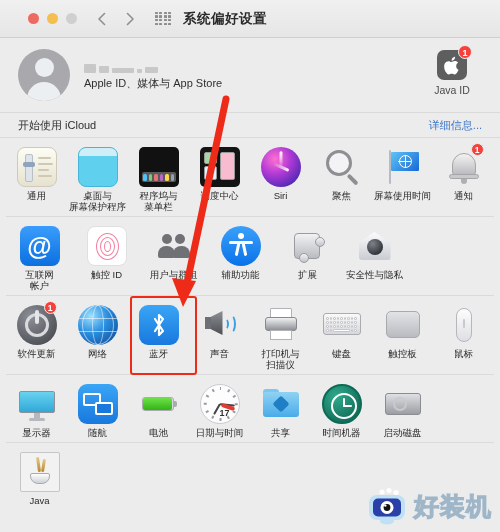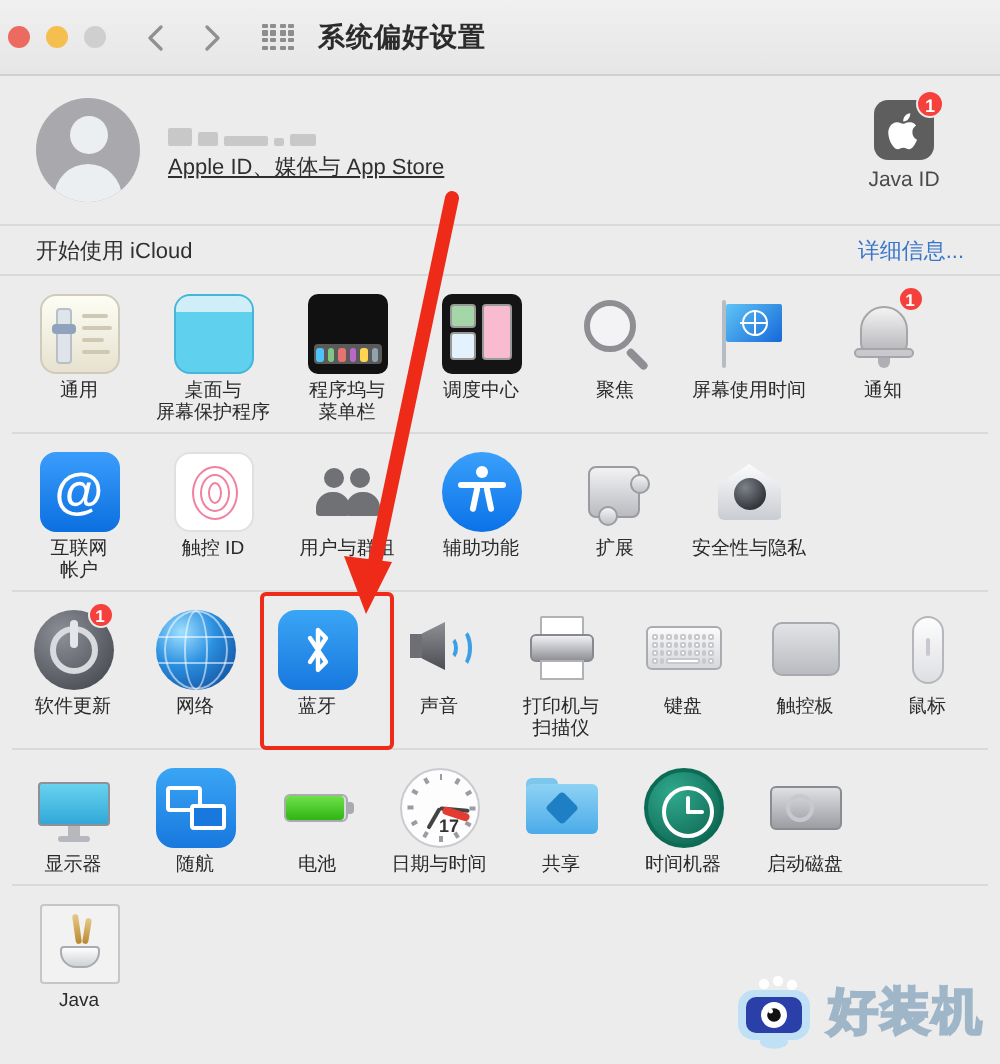--- a/index.html
+++ b/index.html
@@ -17,21 +17,21 @@
   }
 
   
   .titlebar {
     position: relative;
     height: 38px;
     background: linear-gradient(#f0f0f0, #e6e6e6);
     border-bottom: 1px solid #d0d0d0;
     display: flex;
     align-items: center;
-    padding: 0 4px;
+    padding: 0 28px;
   }
   .lights { display: flex; gap: 8px; align-items: center; margin-right: 18px; }
   .light { width: 11px; height: 11px; border-radius: 50%; }
   .light.red { background: #ec6a5f; }
   .light.yellow { background: #f4bf4f; }
   .light.gray { background: #cfcfcf; }
 
   .navbtns { display: flex; gap: 14px; align-items: center; margin-right: 18px; }
   .chev { width: 14px; height: 16px; opacity: .62; }
   .chev svg { display: block; }
@@ -90,21 +90,21 @@
   .accountinfo { margin-left: 14px; position: relative; }
   .redactedname {
     display: flex; gap: 3px; align-items: flex-end;
     height: 13px; margin-bottom: 3px;
   }
   .redactedname span {
     display: block;
     background: #c8c8c8;
     border-radius: 1px;
   }
-  .accountsub { font-size: 11px; color: #2f2f2f; text-decoration: underline; }
+  .accountsub { font-size: 11px; color: #2f2f2f; }
   .appleid-badge-wrap {
     position: absolute; right: 18px; top: 12px;
     width: 60px; text-align: center;
   }
   .appleid-icon {
     width: 30px; height: 30px; margin: 0 auto;
     background: #5e5e5e; border-radius: 7px;
     position: relative;
     display: flex; align-items: center; justify-content: center;
   }
@@ -456,20 +456,29 @@
       </div>
       <div class="pane">
         <div class="icn">
           <div class="sq ic-mission">
             <div class="w" style="left:4px;top:5px;width:13px;height:12px;background:#a5d6a7;"></div>
             <div class="w" style="left:20px;top:5px;width:15px;height:28px;background:#f8bbd0;"></div>
             <div class="w" style="left:4px;top:19px;width:13px;height:14px;background:#e3f2fd;"></div>
           </div>
         </div>
         <div class="lbl">调度中心</div>
+      </div>
+      <div class="pane">
+        <div class="icn">
+          <div class="sq ic-siri">
+              <div class="beam"></div>
+              <div class="beam2"></div>
+            </div>
+        </div>
+        <div class="lbl">Siri</div>
       </div>
       <div class="pane">
         <div class="icn ic-spot">
           <div class="circ"></div>
             <div class="hdl"></div>
         </div>
         <div class="lbl">聚焦</div>
       </div>
       <div class="pane">
         <div class="icn ic-lang">

